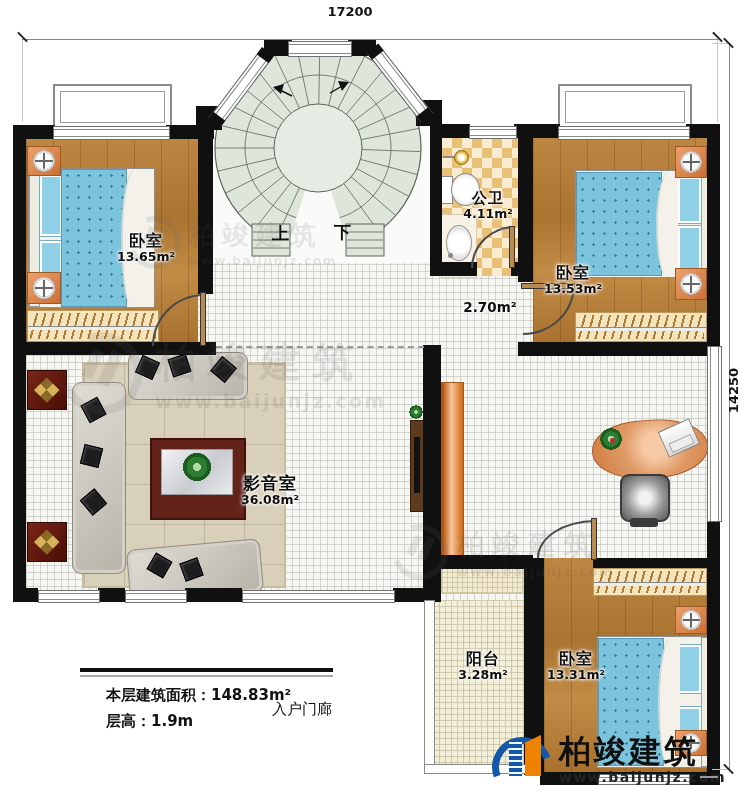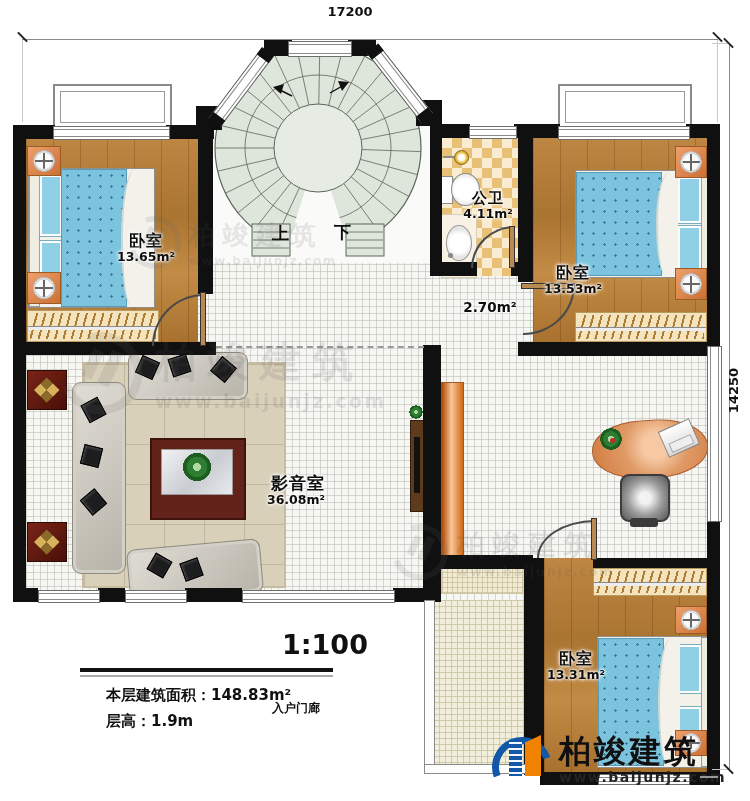--- a/index.html
+++ b/index.html
@@ -79,21 +79,21 @@
   .wm-cn{font-size:33px;font-weight:bold;color:#555;letter-spacing:9px;white-space:nowrap;}
   .wm-url{font-size:15px;font-weight:bold;color:#555;letter-spacing:2px;white-space:nowrap;}
   .wm-bar1{position:absolute;left:12px;top:10px;width:9px;height:24px;background:#666;}
   .wm-bar2{position:absolute;left:26px;top:5px;width:10px;height:29px;background:#666;}
   
   .t-main{position:absolute;left:80px;top:620px;font-size:37px;font-weight:bold;letter-spacing:2px;z-index:70;}
   .t-scale{position:absolute;left:282px;top:629px;font-size:27px;font-weight:bold;z-index:70;}
   .t-rule1{position:absolute;left:80px;top:668px;width:253px;height:4px;background:#111;z-index:70;}
   .t-rule2{position:absolute;left:80px;top:675px;width:253px;height:2px;background:#aaa;z-index:70;}
   .t-line{position:absolute;font-size:15px;font-weight:bold;z-index:70;}
-  .t-porch{position:absolute;font-size:12px;font-weight:bold;z-index:70;}
+  .t-porch{position:absolute;font-size:15px;font-weight:normal;z-index:70;}
   
   .logo{position:absolute;left:492px;top:731px;display:flex;align-items:center;gap:9px;z-index:70;}
   .logo-mark{width:58px;height:58px;position:relative;flex:0 0 auto;}
   .logo-swoosh{position:absolute;left:0;top:6px;width:46px;height:46px;border:7px solid #1257a8;border-radius:50%;
     border-top-color:transparent;border-right-color:transparent;transform:rotate(115deg);}
   .logo-b1{position:absolute;left:17px;top:11px;width:13px;height:34px;background:#1257a8;
     background-image:repeating-linear-gradient(180deg,rgba(255,255,255,.95) 0 2px,transparent 2px 6px);}
   .logo-b2{position:absolute;left:33px;top:4px;width:16px;height:41px;background:#ef8200;clip-path:polygon(0 18%,100% 0,100% 100%,0 100%);}
   .logo-cn{font-size:32px;font-weight:900;color:#101010;letter-spacing:3px;line-height:1.05;}
   .logo-url{font-size:14px;font-weight:bold;color:#242424;letter-spacing:1.5px;}
@@ -349,23 +349,27 @@
     <span class="rl-name" style="font-size:15px;">公卫</span>
     <span class="rl-area">4.11m²</span>
   </div>
   <div class="rlabel" style="left:525px;top:264px;width:96px;">
     <span class="rl-name">卧室</span>
     <span class="rl-area">13.53m²</span>
   </div>
   <div class="rlabel" style="left:452px;top:300px;width:76px;">
     <span class="rl-area" style="font-size:13.5px;">2.70m²</span>
   </div>
-  <div class="rlabel" style="left:215px;top:474px;width:110px;text-align:right;">
+  <div class="rlabel" style="left:215px;top:474px;width:110px;">
     <span class="rl-name" style="font-size:17px;">影音室</span>
     <span class="rl-area">36.08m²</span>
+  </div>
+  <div class="rlabel" style="left:443px;top:650px;width:80px;">
+    <span class="rl-name">阳台</span>
+    <span class="rl-area">3.28m²</span>
   </div>
   <div class="rlabel" style="left:528px;top:650px;width:96px;">
     <span class="rl-name">卧室</span>
     <span class="rl-area">13.31m²</span>
   </div>
   <div class="stair-label" style="left:272px;top:222px;">上</div>
   <div class="stair-label" style="left:334px;top:221px;">下</div>
 
   <div class="wm" style="left:128px;top:216px;transform:scale(.8);">
     <div class="wm-mark">
@@ -391,21 +395,20 @@
     <div class="wm-mark">
         <span class="wm-bar1"></span>
         <span class="wm-bar2"></span>
       </div>
     <div>
         <div class="wm-cn">柏竣建筑</div>
          <div class="wm-url">www.baijunjz.com</div>
       </div>
   </div>
 
-  <div class="t-scale">1:100</div>
   <div class="t-rule1"></div>
   <div class="t-rule2"></div>
   <div class="t-line" style="left:106px;top:686px;">本层建筑面积：148.83m²</div>
   <div class="t-line" style="left:106px;top:712px;">层高：1.9m</div>
   <div class="t-porch" style="left:272px;top:700px;">入户门廊</div>
 
   <div class="logo">
     <div class="logo-mark">
       <div class="logo-swoosh"></div>
         <div class="logo-b2"></div>

